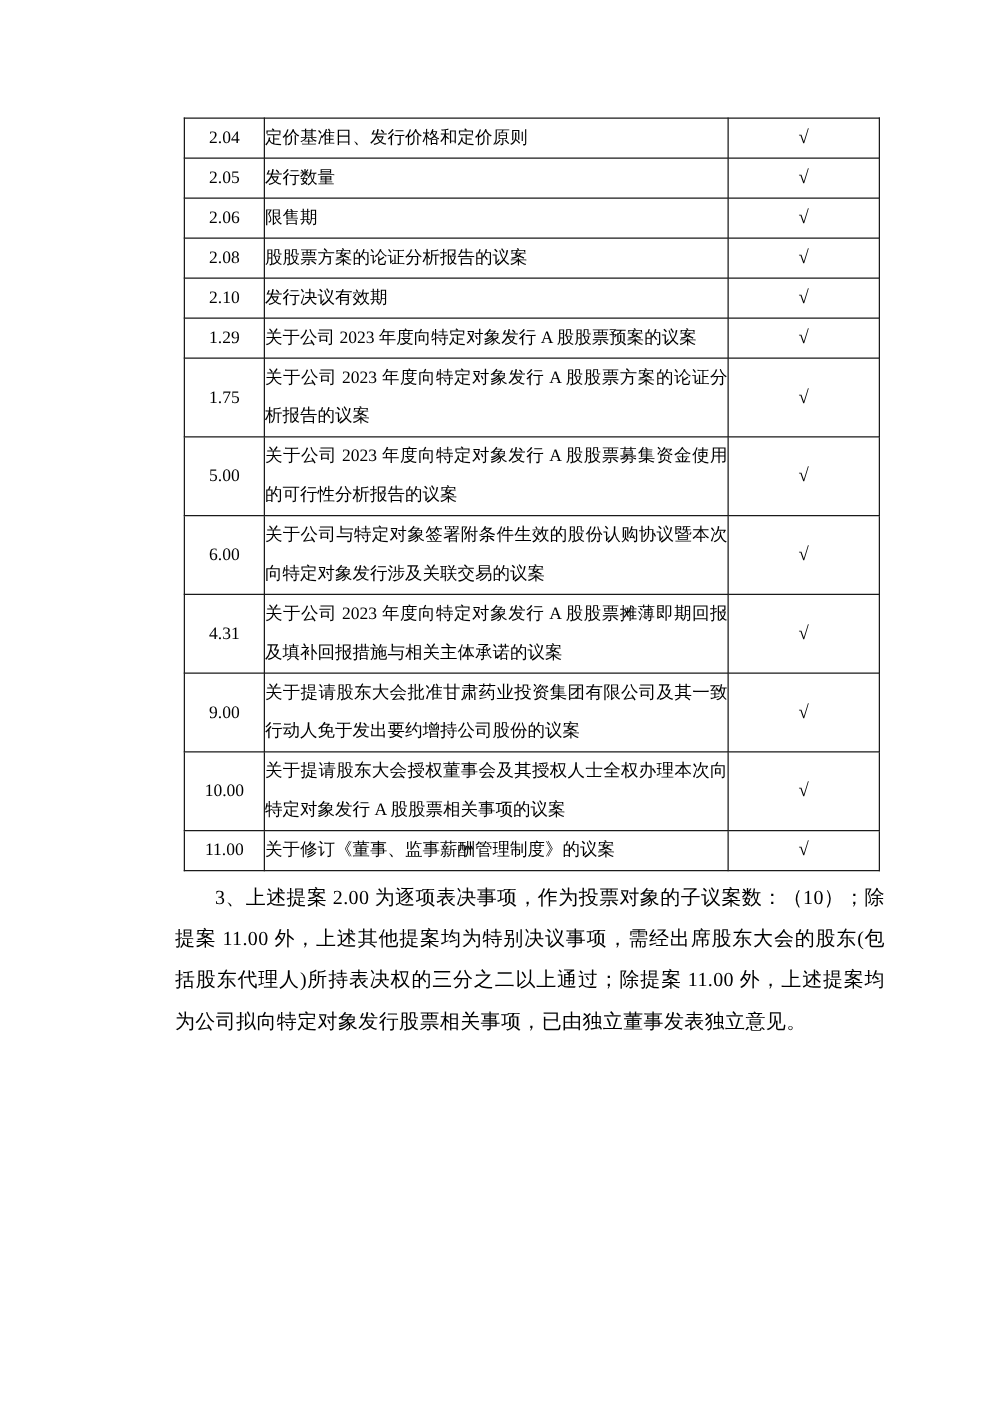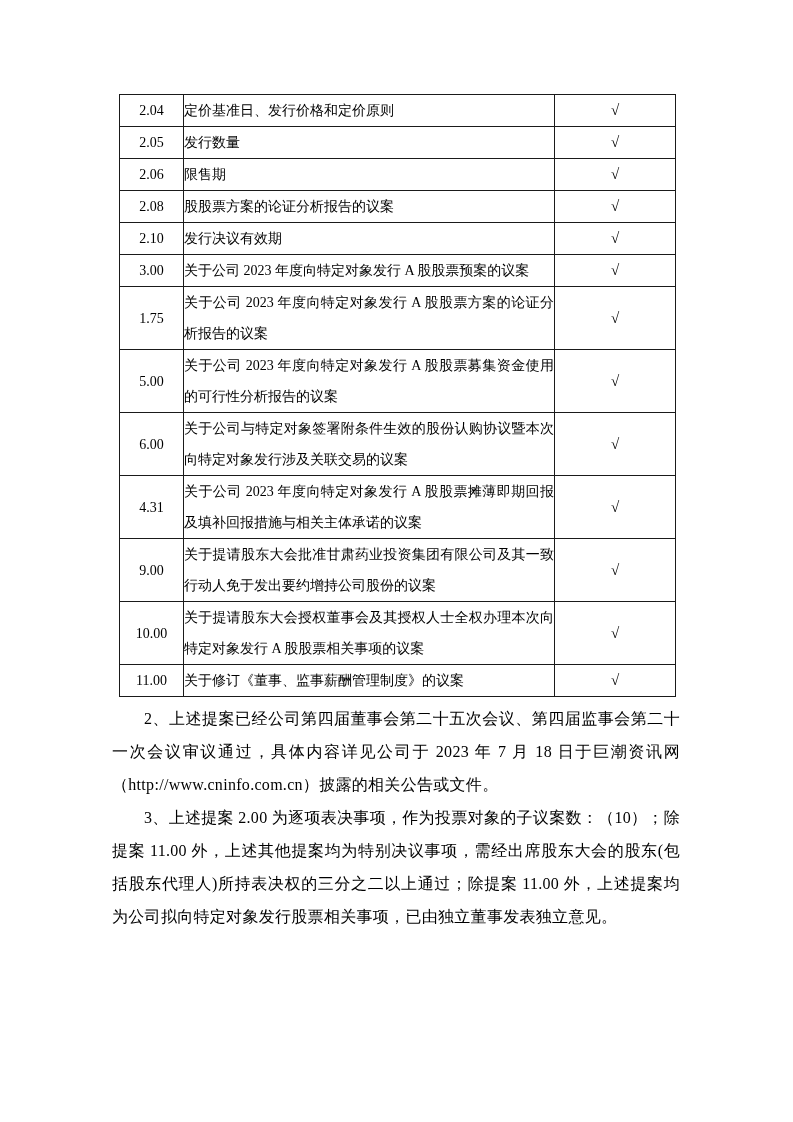--- a/index.html
+++ b/index.html
@@ -8,20 +8,21 @@
     background: #ffffff;
   }
   .page {
     position: relative;
     width: 721px;
     height: 1122px;
     background: #ffffff;
     color: #000000;
     font-family: "Liberation Serif", "DejaVu Serif", serif;
     overflow: hidden;
+    padding-left: 28px;
   }
   .content {
     padding-top: 94px;
     margin-left: 112px;
     width: 568px;
   }
   table.proposal-table {
     border-collapse: collapse;
     table-layout: fixed;
     margin-left: 7px;
@@ -89,21 +90,21 @@
             <td class="col-no">2.08</td>
             <td class="col-title">股股票方案的论证分析报告的议案</td>
             <td class="col-mark">√</td>
           </tr>
           <tr>
             <td class="col-no">2.10</td>
             <td class="col-title">发行决议有效期</td>
             <td class="col-mark">√</td>
           </tr>
           <tr>
-            <td class="col-no">3.00</td>
+            <td class="col-no">1.29</td>
             <td class="col-title">关于公司 2023 年度向特定对象发行 A 股股票预案的议案</td>
             <td class="col-mark">√</td>
           </tr>
           <tr>
             <td class="col-no">1.75</td>
             <td class="col-title">关于公司 2023 年度向特定对象发行 A 股股票方案的论证分析报告的议案</td>
             <td class="col-mark">√</td>
           </tr>
           <tr>
             <td class="col-no">5.00</td>
@@ -131,18 +132,17 @@
             <td class="col-mark">√</td>
           </tr>
           <tr>
             <td class="col-no">11.00</td>
             <td class="col-title">关于修订《董事、监事薪酬管理制度》的议案</td>
             <td class="col-mark">√</td>
           </tr>
         </tbody>
     </table>
 
-    <p class="para">2、上述提案已经公司第四届董事会第二十五次会议、第四届监事会第二十一次会议审议通过，具体内容详见公司于 2023 年 7 月 18 日于巨潮资讯网（http://www.cninfo.com.cn）披露的相关公告或文件。</p>
 
     <p class="para">3、上述提案 2.00 为逐项表决事项，作为投票对象的子议案数：（10）；除提案 11.00 外，上述其他提案均为特别决议事项，需经出席股东大会的股东(包括股东代理人)所持表决权的三分之二以上通过；除提案 11.00 外，上述提案均为公司拟向特定对象发行股票相关事项，已由独立董事发表独立意见。</p>
 
   </div>
 </div>
 
 </body></html>

